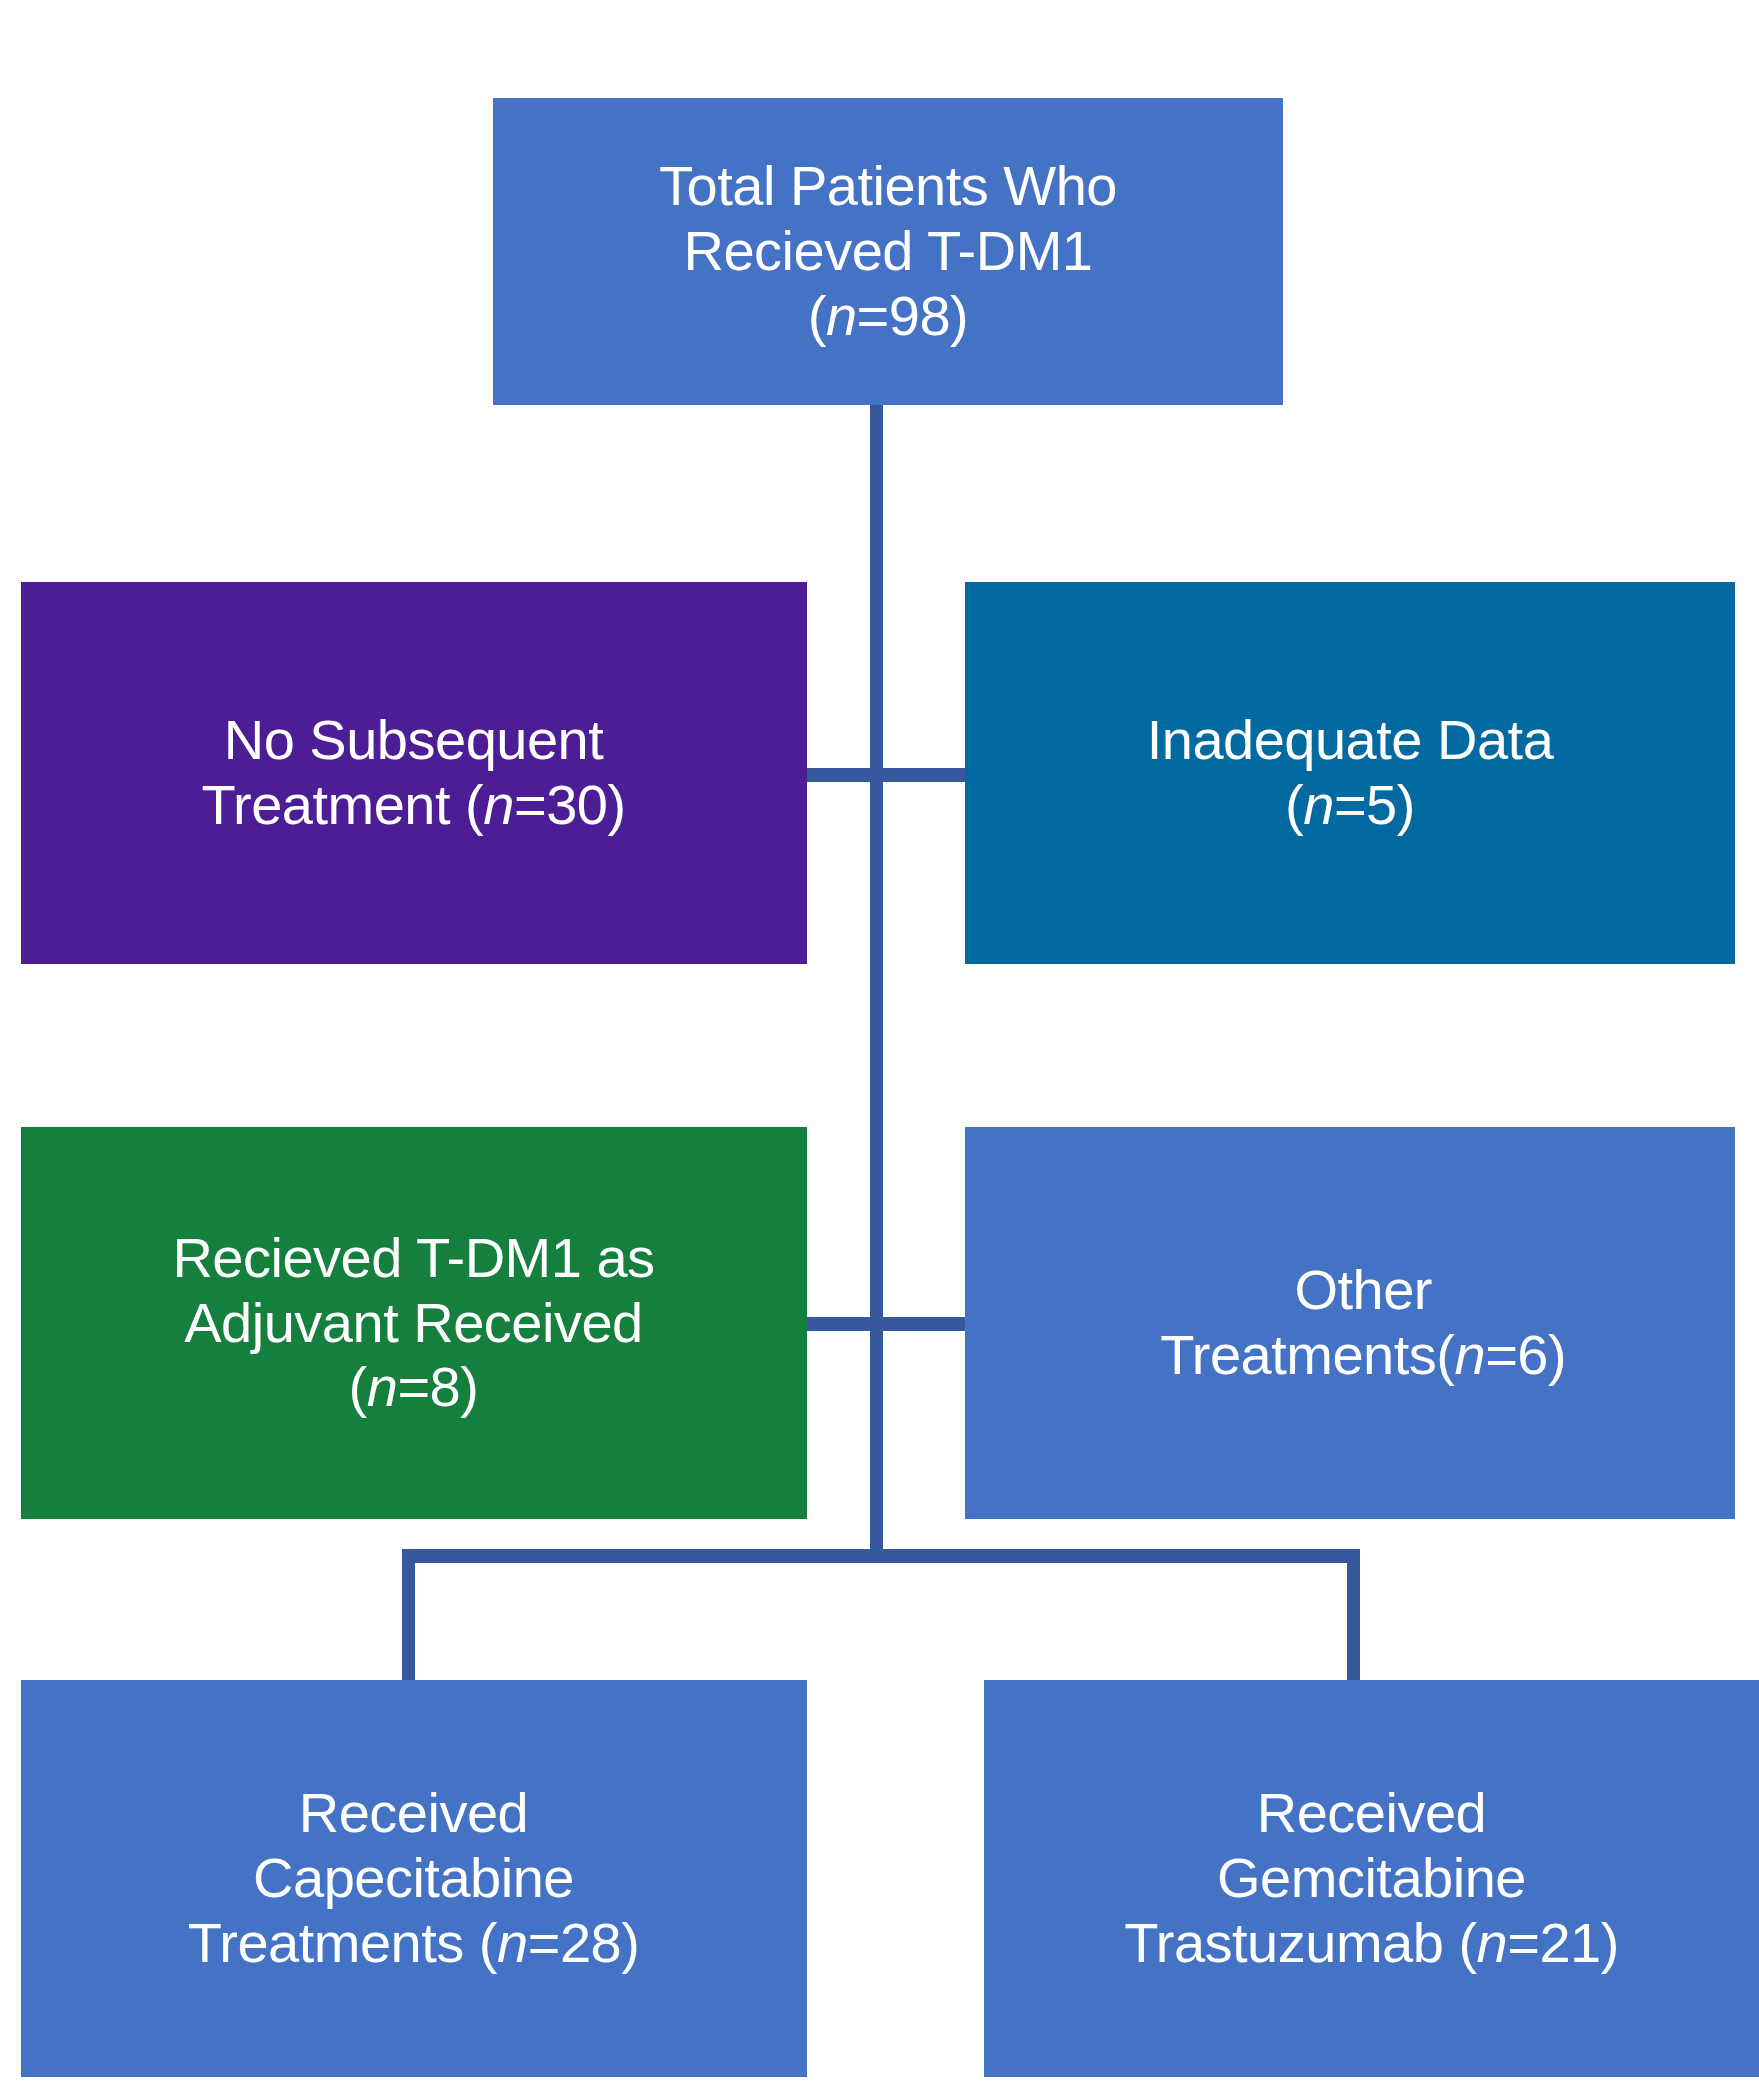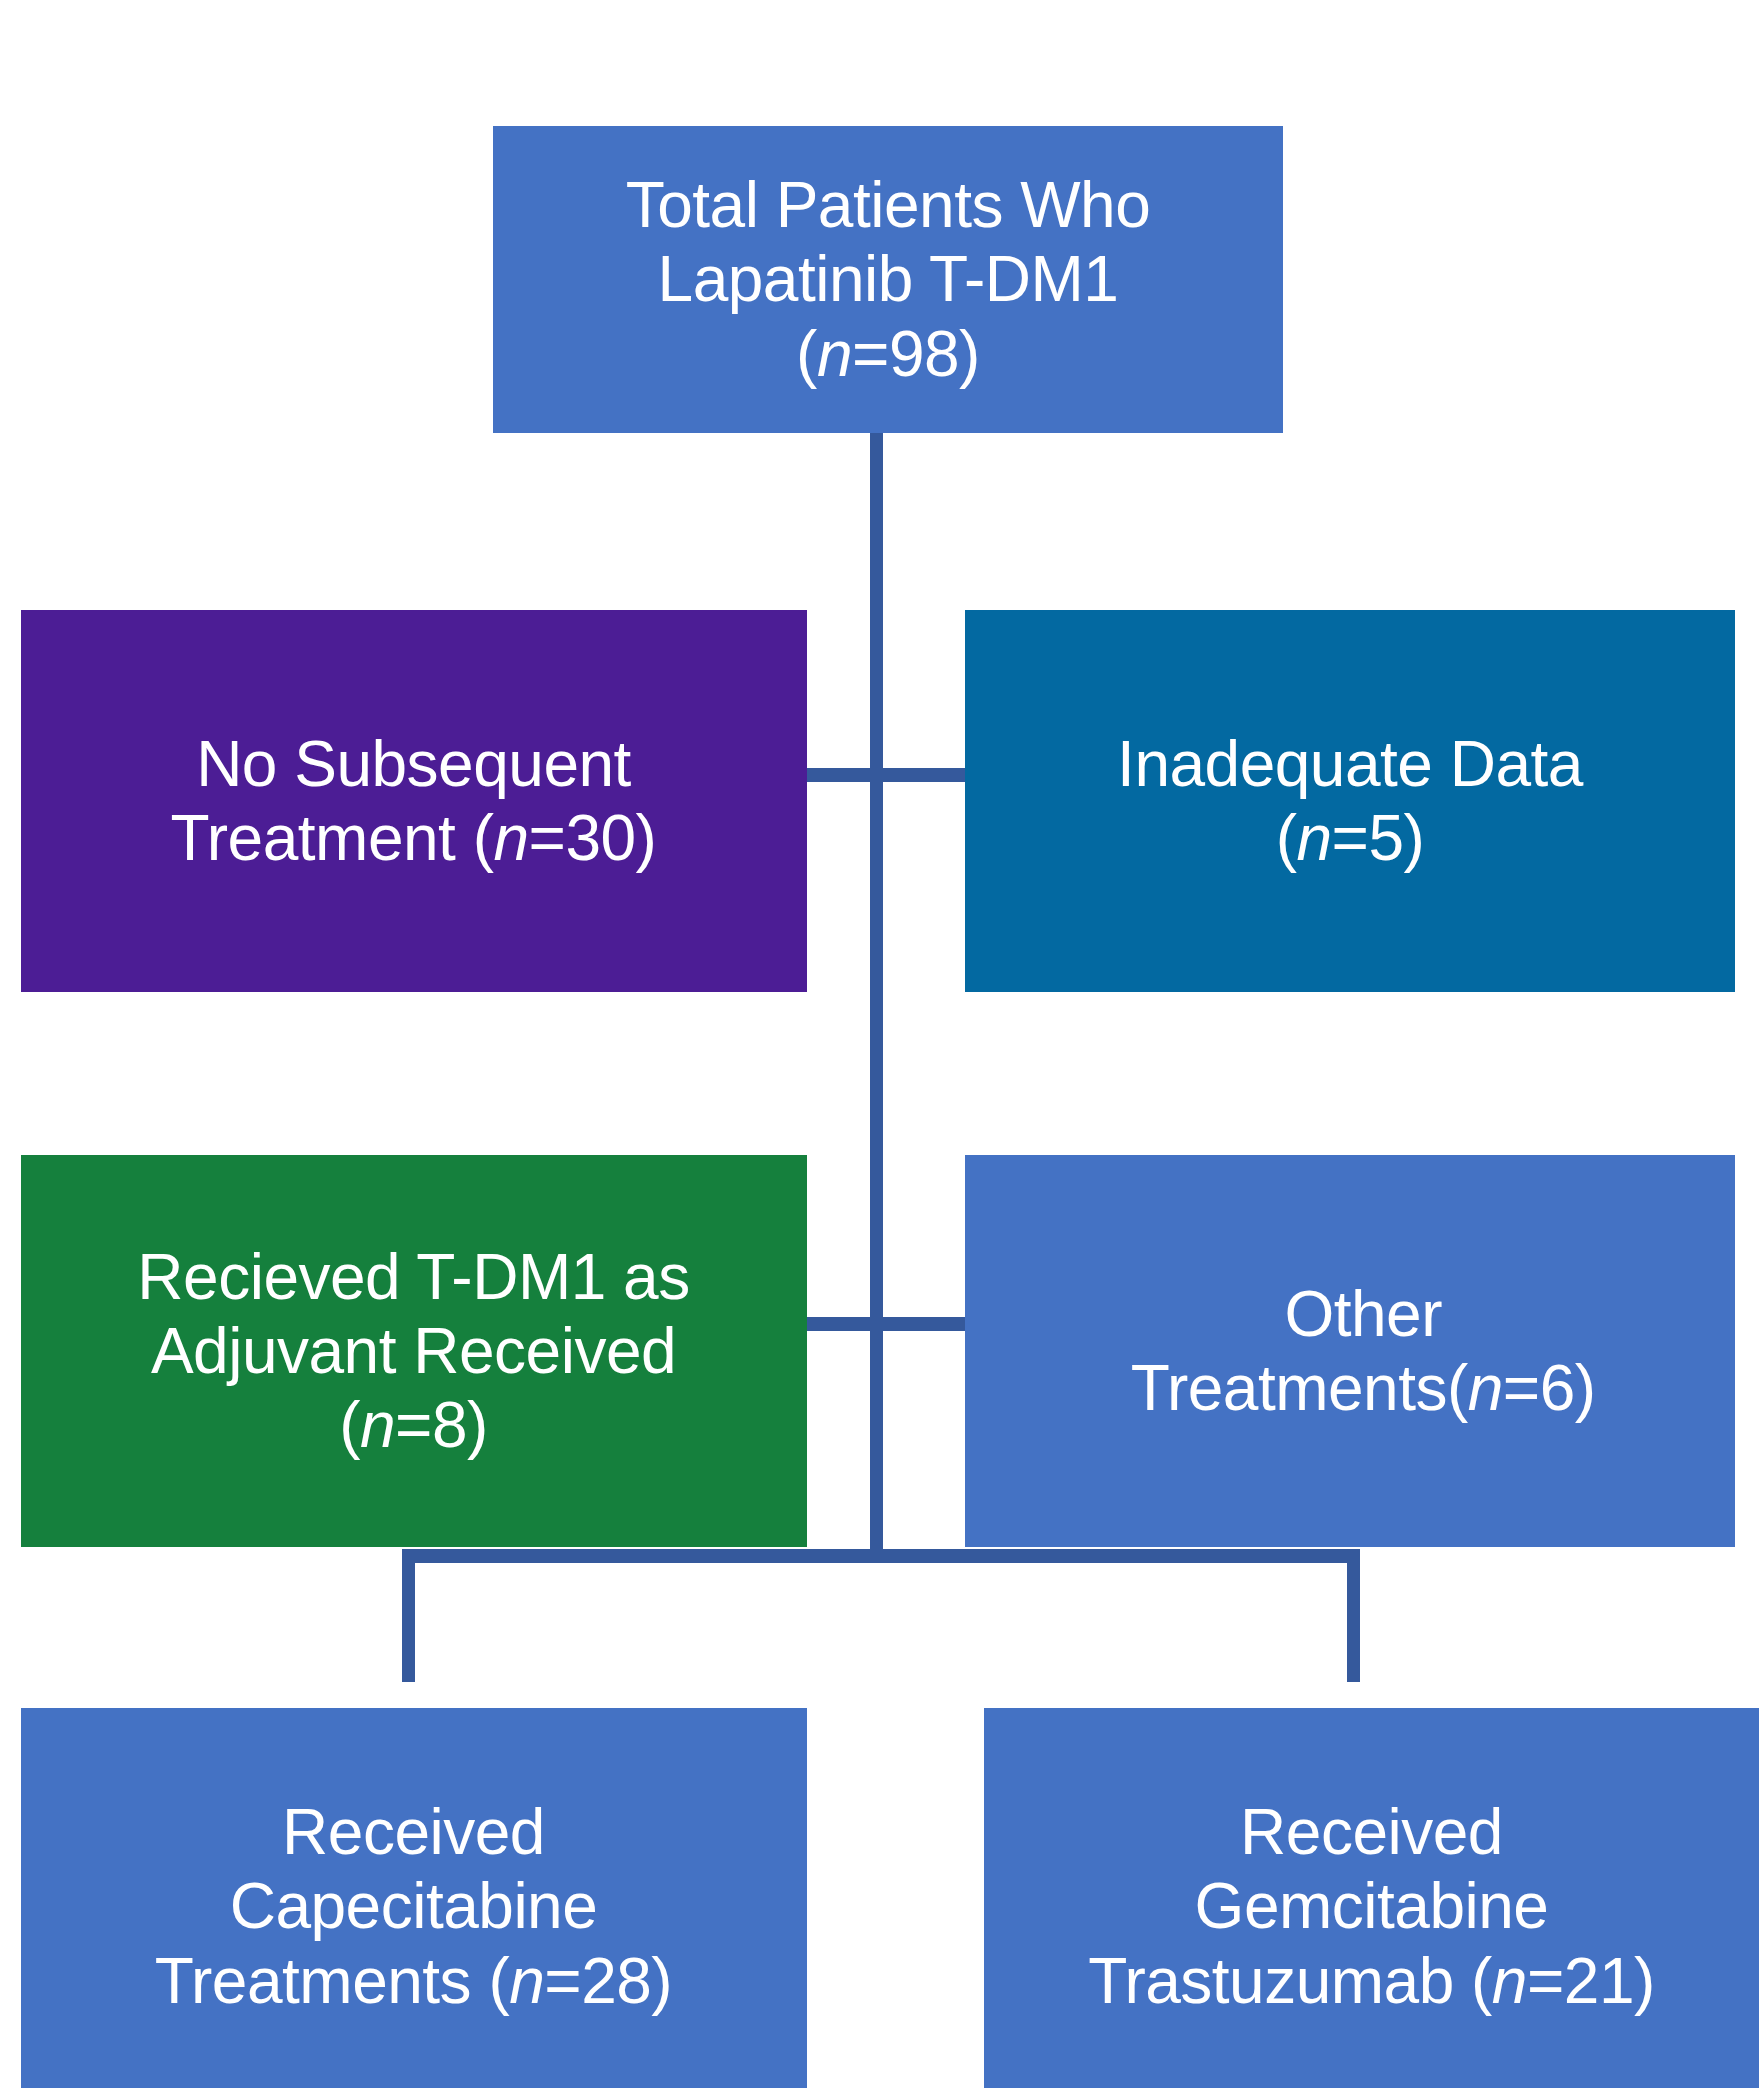--- a/index.html
+++ b/index.html
@@ -25,24 +25,23 @@
     position: absolute;
     background: #4472C4;
     color: #ffffff;
     display: flex;
     align-items: center;
     justify-content: center;
     text-align: center;
     box-sizing: border-box;
     padding: 5.9px 13.7px;
     line-height: 1.16;
-    font-size: 64px;
+    font-size: 56px;
     font-weight: 400;
     letter-spacing: -0.5px;
-    margin-top: 28px;
   }
   .node .txt { display: block; width: 100%; }
   .node i { font-style: italic; }
 
   #node-total      { left: 493px;  top: 98px;  width: 790px;  height: 307px; }
   #node-nosubseq   { left: 20.5px;   top: 582px;  width: 786px;  height: 382px; }
   #node-inadequate { left: 965px;  top: 582px;  width: 770px;  height: 382px; }
   #node-adjuvant   { left: 20.5px;   top: 1127px; width: 786px;  height: 392px; }
   #node-other      { left: 965px;  top: 1127px; width: 770px;  height: 392px; padding-left: 40px; }
   #node-capecit    { left: 20.5px;   top: 1680px; width: 786px;  height: 397px; }
@@ -72,21 +71,21 @@
 <div id="flow" style="background: rgb(255, 255, 255);">
 
   <div class="conn" id="conn-trunk" style="background: rgb(53, 89, 156);"></div>
   <div class="conn" id="conn-row2" style="background: rgb(53, 89, 156);"></div>
   <div class="conn" id="conn-row3" style="background: rgb(53, 89, 156);"></div>
   <div class="conn" id="conn-fork-bar" style="background: rgb(53, 89, 156);"></div>
   <div class="conn" id="conn-fork-left" style="background: rgb(53, 89, 156);"></div>
   <div class="conn" id="conn-fork-right" style="background: rgb(53, 89, 156);"></div>
 
   <div class="node" id="node-total" style="background: rgb(68, 114, 196); color: rgb(255, 255, 255);">
-    <span class="txt"><span>Total Patients Who</span><br><span>Lapatinib T-DM1</span><br><span>(</span><i>n</i><span>=98)</span></span>
+    <span class="txt"><span>Total Patients Who</span><br><span>Recieved T-DM1</span><br><span>(</span><i>n</i><span>=98)</span></span>
   </div>
 
   <div class="node" id="node-nosubseq" style="background: #4c1d95; color: rgb(255, 255, 255);">
     <span class="txt"><span>No Subsequent</span><br><span>Treatment (</span><i>n</i><span>=30)</span></span>
   </div>
 
   <div class="node" id="node-inadequate" style="background: #0369a1; color: rgb(255, 255, 255);">
     <span class="txt"><span>Inadequate Data</span><br><span>(</span><i>n</i><span>=5)</span></span>
   </div>
 

